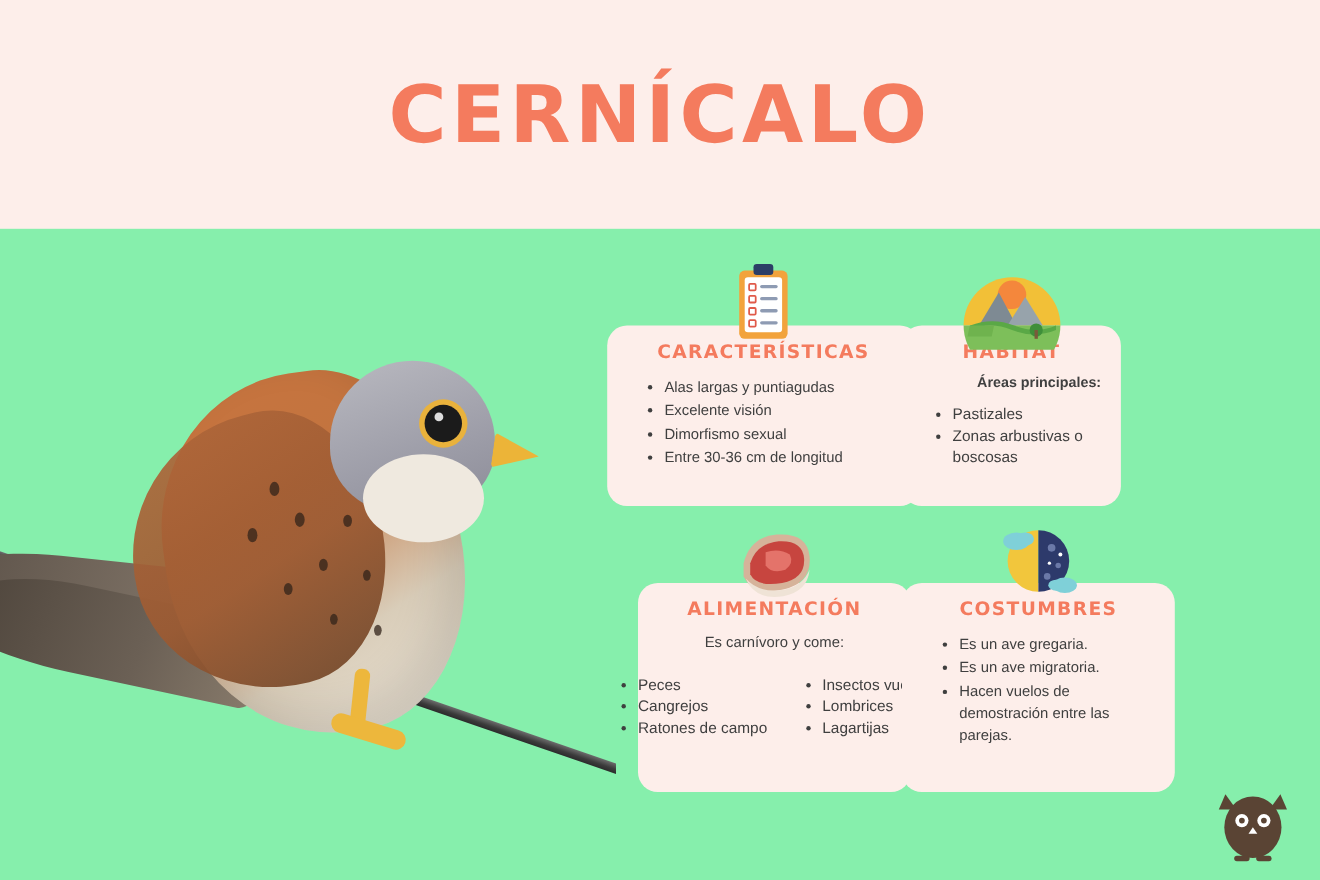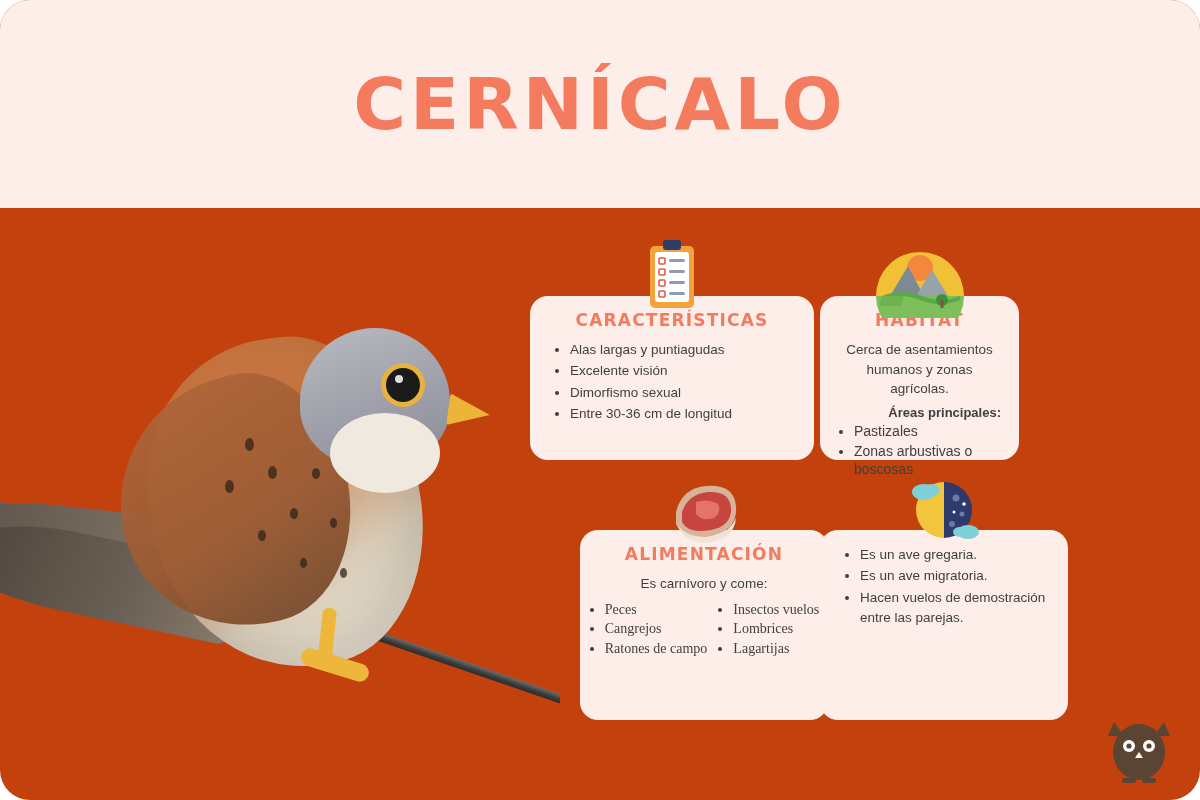--- a/index.html
+++ b/index.html
@@ -10,23 +10,22 @@
     width: 1200px;
     height: 800px;
     font-family: "Liberation Sans", sans-serif;
     background: #ffffff;
     overflow: hidden;
   }
   #poster {
     position: relative;
     width: 1200px;
     height: 800px;
-    background: #c2410c;
+    background: #86efac;
     overflow: hidden;
-    border-radius: 30px;
   }
   
   #header {
     position: absolute;
     left: 0; top: 0;
     width: 1200px;
     height: 208px;
     background: #fdeeea;
     display: flex;
     flex-direction: column;
@@ -211,52 +210,52 @@
     margin: 0 0 6px 0;
   }
   .card-sub-bold {
     color: #3f3f3f;
     font-size: 13px;
     font-weight: bold;
     text-align: right;
     margin: 6px 0 2px 4px;
   }
   ul.bullets {
-    margin: 0;
+    margin: 12px;
     padding-left: 22px;
     text-align: left;
     color: #3f3f3f;
     font-size: 13.5px;
     line-height: 1.5;
   }
   ul.bullets.small {
     font-size: 14px;
     line-height: 1.35;
     padding-left: 16px;
   }
   ul.bullets li { margin: 1px 0; }
 
   .two-col {
     display: flex;
     justify-content: center;
     gap: 10px;
   }
-  .two-col ul { flex: 0 0 auto; font-family: Liberation Serif, serif; }
+  .two-col ul { flex: 0 0 auto; }
 
   
   .icon-wrap {
     position: absolute;
     width: 96px;
     height: 80px;
     left: 50%;
     transform: translateX(-50%);
     top: -58px;
   }
   
-  #card-caracteristicas { left: 530px; top: 296px; width: 284px; height: 164px; }
+  #card-caracteristicas { left: 552px; top: 296px; width: 284px; height: 164px; }
   #card-habitat        { left: 820px; top: 296px; width: 199px; height: 164px; }
   #card-alimentacion   { left: 580px; top: 530px; width: 248px; height: 190px; }
   #card-costumbres     { left: 820px; top: 530px; width: 248px; height: 190px; }
 
   
   #owl {
     position: absolute;
     right: 24px;
     bottom: 14px;
     width: 74px;
@@ -330,21 +329,20 @@
         <path d="M18 58 L36 28 L52 58 Z" fill="#7e8a93"></path>
         <path d="M44 58 L60 32 L76 58 Z" fill="#97a3ab"></path>
         <path d="M4 58 A44 44 0 0 0 92 58 Z" fill="#7dbf5a"></path>
         <path d="M10 58 Q30 50 50 58 Q70 66 88 58 L88 62 Q68 70 48 62 Q28 54 10 62 Z" fill="#5aa846"></path>
         <rect x="22" y="58" width="22" height="10" fill="#6fb34e" transform="skewX(-12)"></rect>
         <circle cx="70" cy="62" r="6" fill="#3f8f3a"></circle>
         <rect x="68.5" y="62" width="3" height="8" fill="#7a5a3a"></rect>
       </svg>
     </div>
     <div class="card-title">HÁBITAT</div>
-    <div class="card-sub">Cerca de asentamientos humanos y zonas agrícolas.</div>
     <div class="card-sub-bold">Áreas principales:</div>
     <ul class="bullets small">
       <li>Pastizales</li>
       <li>Zonas arbustivas o boscosas</li>
     </ul>
   </div>
 
   <div class="card" id="card-alimentacion">
     <div class="icon-wrap">
       <svg viewBox="0 0 96 80" width="96" height="80" aria-hidden="true">
@@ -379,20 +377,21 @@
         <circle cx="66" cy="42" r="2.5" fill="#6b79a8"></circle>
         <circle cx="56" cy="52" r="3" fill="#6b79a8"></circle>
         <circle cx="68" cy="32" r="1.8" fill="#ffffff"></circle>
         <circle cx="58" cy="40" r="1.5" fill="#ffffff"></circle>
         <ellipse cx="28" cy="20" rx="12" ry="8" fill="#7fd0d8"></ellipse>
         <ellipse cx="36" cy="18" rx="8" ry="6" fill="#7fd0d8"></ellipse>
         <ellipse cx="72" cy="60" rx="11" ry="7" fill="#7fd0d8"></ellipse>
         <ellipse cx="64" cy="60" rx="7" ry="5" fill="#7fd0d8"></ellipse>
       </svg>
     </div>
+    <div class="card-title">COSTUMBRES</div>
     <ul class="bullets">
       <li>Es un ave gregaria.</li>
       <li>Es un ave migratoria.</li>
       <li>Hacen vuelos de demostración entre las parejas.</li>
     </ul>
   </div>
 
   <div id="owl">
     <svg viewBox="0 0 74 70" width="74" height="70" aria-hidden="true">
       <path d="M12 6 L22 20 L6 20 Z" fill="#5a4434"></path>

